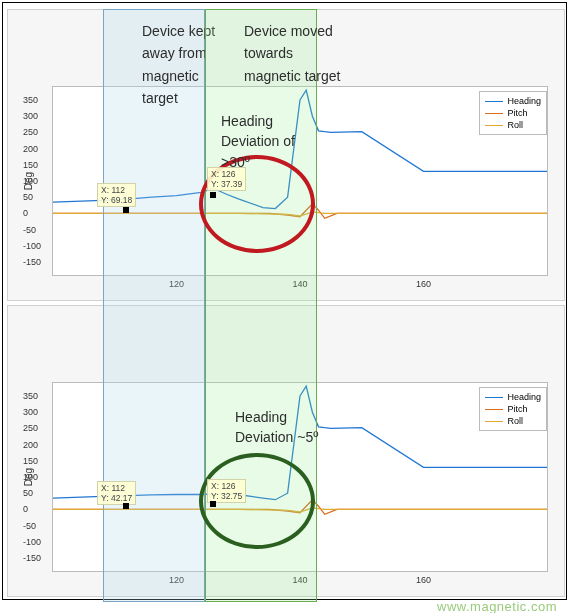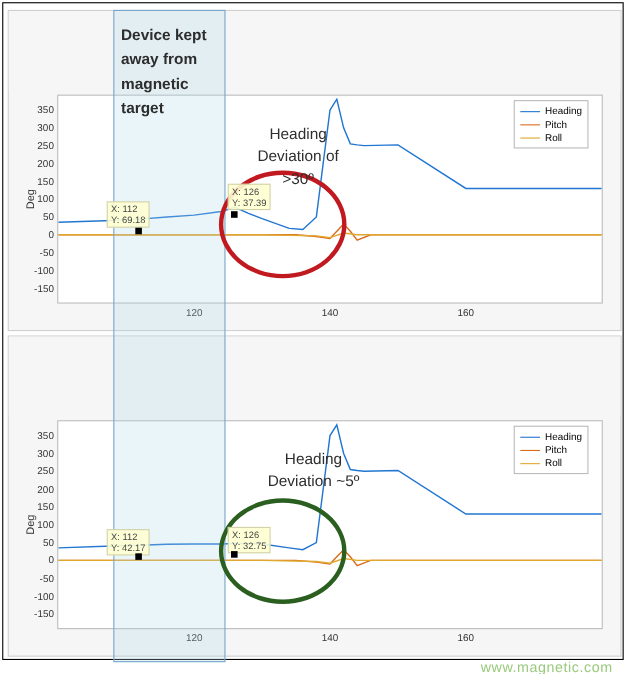--- a/index.html
+++ b/index.html
@@ -64,33 +64,32 @@
     transform: translateY(-50%) rotate(-90deg);
     font-size: 10px;
     color: #333;
   }
   .ytick {
     position: absolute;
     left: -30px;
     font-size: 9px;
     color: #333;
     width: 26px;
-    text-align: right;
   }
   .xtick {
     position: absolute;
     bottom: -14px;
     font-size: 9px;
     color: #333;
     transform: translateX(-50%);
   }
   .legend {
     position: absolute;
     top: 4px;
-    right: 12px;
+    right: 0;
     background: #fff;
     border: 1px solid #bbb;
     padding: 3px 5px 3px 5px;
     font-size: 9px;
     line-height: 12px;
   }
   .legend-row { display: flex; align-items: center; }
   .legend-swatch {
     width: 18px; height: 0;
     border-top-width: 1px;
@@ -114,33 +113,33 @@
     background: rgba(144, 238, 144, 0.22);
     border: 1px solid #6bab52;
   }
   .overlay-text {
     position: absolute;
     top: 10px;
     font-size: 14px;
     color: #2d2d2d;
     line-height: 1.6;
     font-family: "Segoe UI", Arial, sans-serif;
-    font-weight: 700;
+    font-weight: 400;
+    margin-left: 32px;
   }
   .overlay-blue .overlay-text { left: 6px; width: 92px; }
   .overlay-green .overlay-text { left: 6px; width: 100px; }
   .annot-text {
     position: absolute;
     font-size: 14px;
     color: #2d2d2d;
     line-height: 1.45;
     font-family: "Segoe UI", Arial, sans-serif;
     font-weight: 400;
     z-index: 30;
-    text-align: center;
   }
   .datatip {
     position: absolute;
     font-size: 8.5px;
     background: rgba(255,255,210,0.9);
     border: 1px solid rgba(180,180,140,0.6);
     padding: 1px 3px;
     color: #444;
     line-height: 1.2;
     z-index: 25;
@@ -248,20 +247,23 @@
         <span class="ytick" style="top: 7.96552px;">350</span>
         <span class="xtick" style="left: 123.5px;">120</span>
         <span class="xtick" style="left: 247px;">140</span>
         <span class="xtick" style="left: 370.5px;">160</span>
       </div>
   </div>
 
   <div class="overlay-box overlay-blue">
     <div class="overlay-text">Device kept away from magnetic target</div>
   </div>
+  <div class="overlay-box overlay-green">
+    <div class="overlay-text">Device moved towards magnetic target</div>
+  </div>
 
   <div class="annot-text" style="left:218px; top:108px; width:100px;">Heading Deviation of &gt;30º</div>
   <div class="annot-text" style="left:232px; top:404px; width:100px;">Heading Deviation ~5º</div>
 
   <div class="circle-red" style="left:196px; top:152px; width:108px; height:90px;"></div>
   <div class="circle-green" style="left:196px; top:450px; width:108px; height:88px;"></div>
 
   <div class="datatip" style="left:94px; top:180px;">
     <div>X: 112</div>
     <div>Y: 69.18</div>

